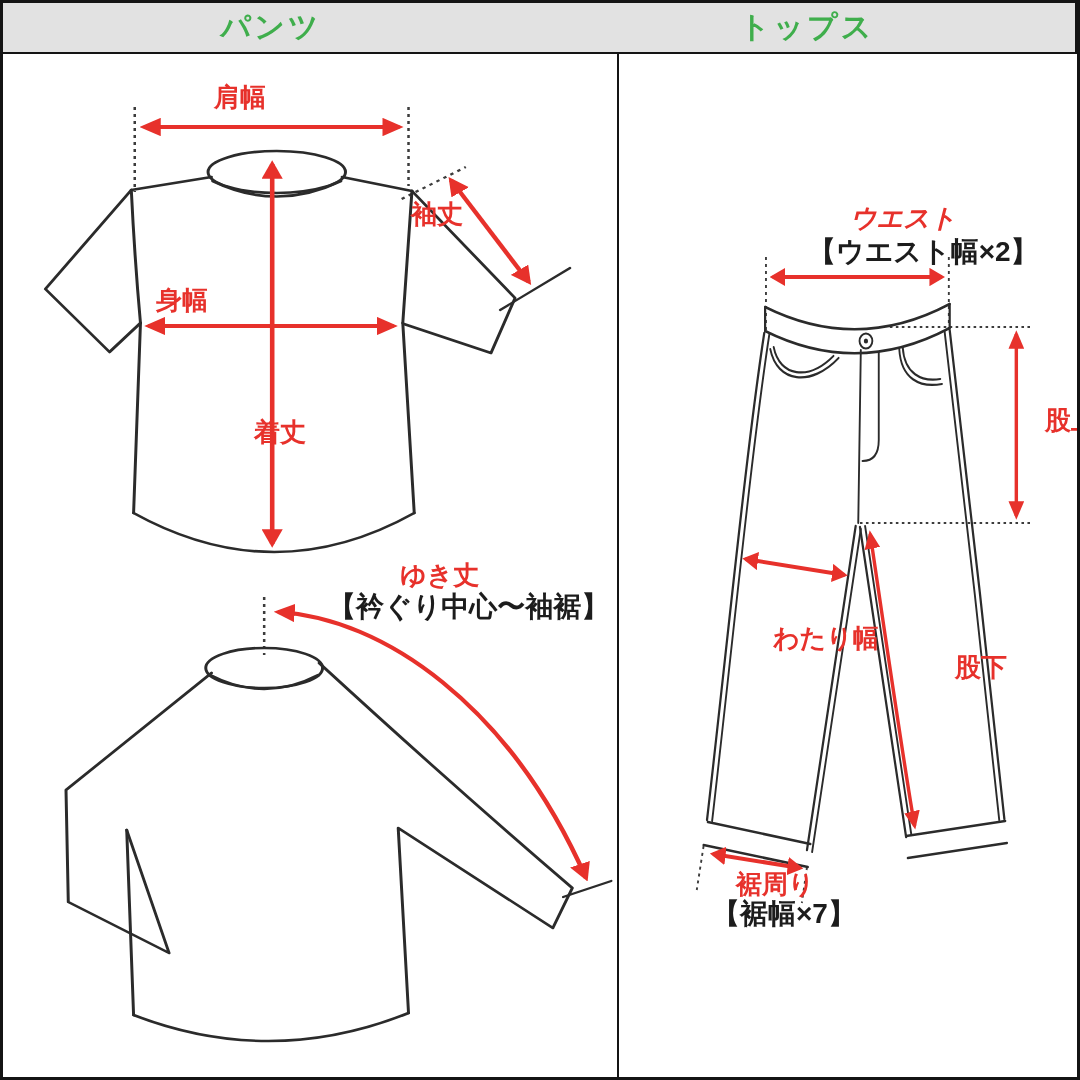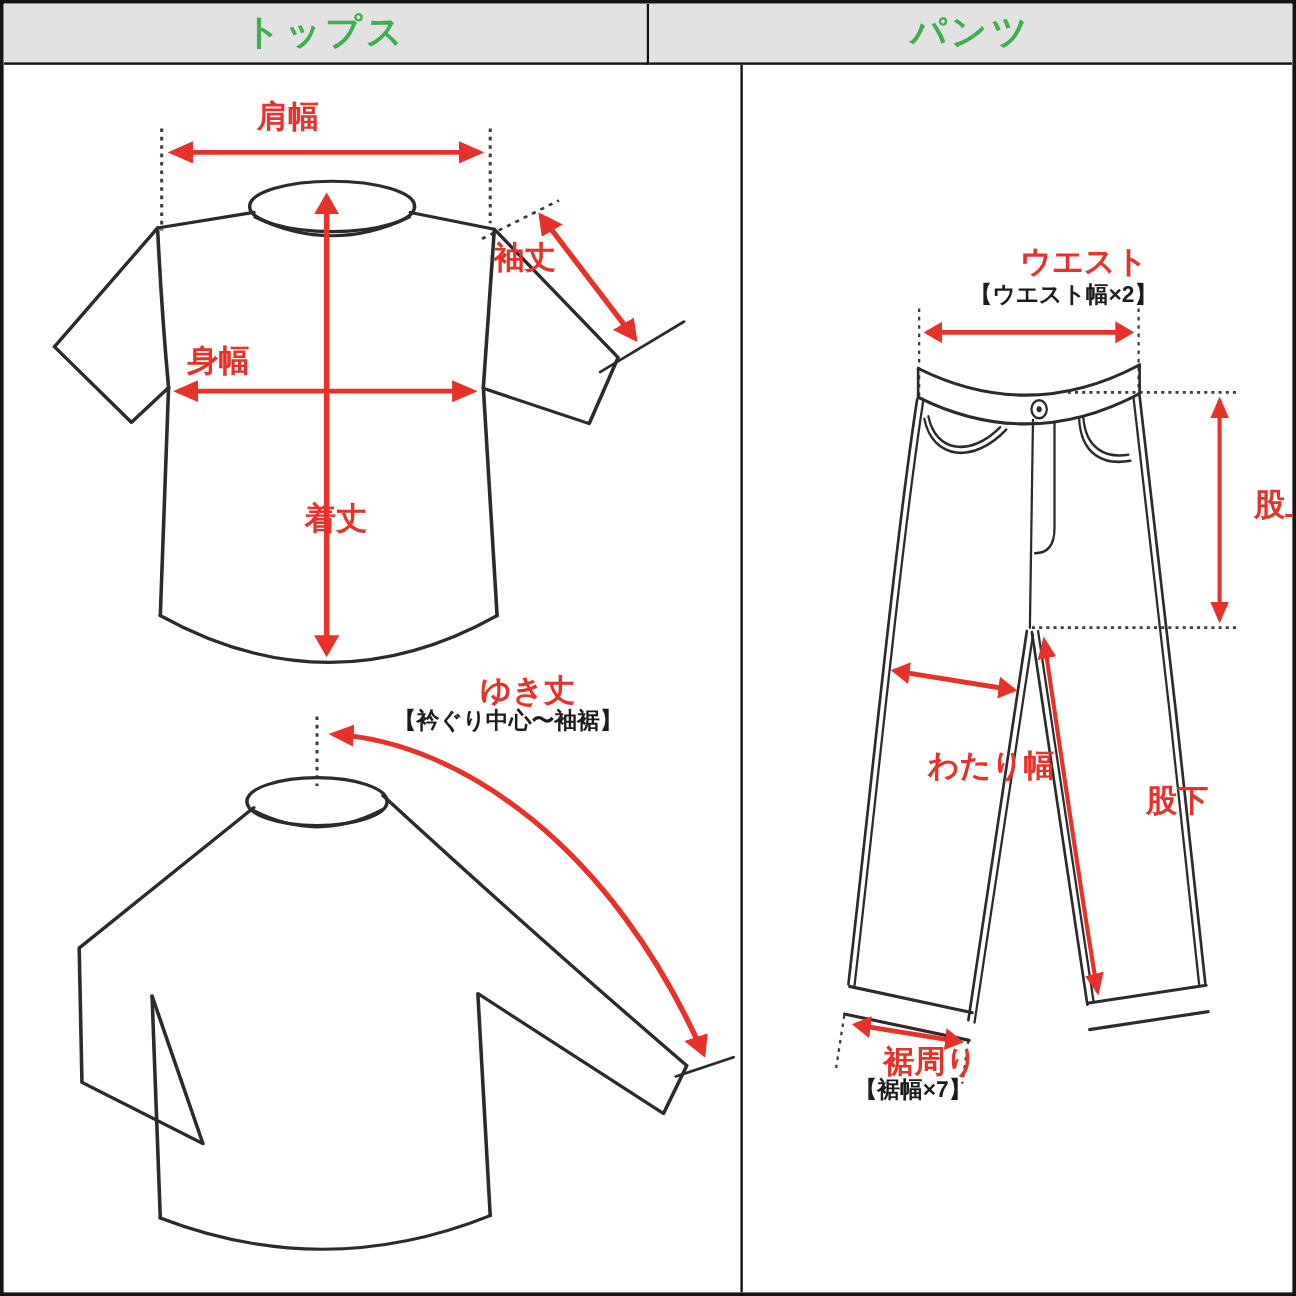--- a/index.html
+++ b/index.html
@@ -28,33 +28,33 @@
 
   .ol   { fill:none; stroke:#2b2b2b; stroke-width:2.6; stroke-linecap:round; stroke-linejoin:round; }
   .ol2  { fill:none; stroke:#2b2b2b; stroke-width:2.2; stroke-linecap:round; stroke-linejoin:round; }
   .dash { fill:none; stroke:#3c3c3c; stroke-width:2.2; stroke-dasharray:3 4; stroke-linecap:butt; }
   .red-arrow { fill:none; stroke:var(--red,#e7312b); stroke-width:4; stroke-linecap:butt; }
   .arrowhead { fill:var(--red,#e7312b); }
   .dot { fill:#2b2b2b; }
 
   .lbl { position:absolute; white-space:nowrap; font-weight:bold; line-height:1.05; }
   .lbl.red  { color:var(--red,#e7312b); font-size:26px; }
-  .lbl.note { color:#1c1c1c; font-size:19px; }
+  .lbl.note { color:#1c1c1c; font-size:28px; }
 </style>
 </head>
 <body>
 
 <div class="canvas">
 
   <div class="header-row">
+    <div class="header-cell right">
+      <span>パンツ</span>
+    </div>
     <div class="header-cell left">
       <span>トップス</span>
-    </div>
-    <div class="header-cell right">
-      <span>パンツ</span>
     </div>
   </div>
 
   <div class="content-row">
 
     <div class="panel left">
       <svg viewBox="3 54 536 1023" preserveAspectRatio="none">
         <defs>
           <marker id="arrL" viewBox="0 0 10 10" refX="8" refY="5" markerWidth="4.6" markerHeight="4.6" orient="auto-start-reverse">
             <path d="M0,0 L10,5 L0,10 Z" class="arrowhead"></path>
@@ -155,21 +155,21 @@
           <path class="ol" d="M879,858 L995,843"></path>
         </g>
 
         <path class="red-arrow" marker-start="url(#arrR)" marker-end="url(#arrR)" d="M721,277 L919,277"></path>
         <path class="red-arrow" marker-start="url(#arrR)" marker-end="url(#arrR)" d="M1006,334 L1006,516"></path>
         <path class="red-arrow" marker-start="url(#arrR)" marker-end="url(#arrR)" d="M689,559 L805,575"></path>
         <path class="red-arrow" marker-start="url(#arrR)" marker-end="url(#arrR)" d="M835,534 Q877,779 887,826"></path>
         <path class="red-arrow" marker-start="url(#arrR)" marker-end="url(#arrR)" d="M651,854 L753,868"></path>
       </svg>
 
-      <div class="lbl red" style="left:231px; top:151px;">ウエスト</div>
+      <div class="lbl red" style="left:231px; top:151px;font-style:italic;">ウエスト</div>
       <div class="lbl note" style="left:189px; top:183px;">【ウエスト幅×2】</div>
       <div class="lbl red" style="left:426px; top:353px;">股上</div>
       <div class="lbl red" style="left:154px; top:527px;margin-top:44px;">わたり幅</div>
       <div class="lbl red" style="left:336px; top:600px;text-align:center;">股下</div>
       <div class="lbl red" style="left:117px; top:817px;">裾周り</div>
       <div class="lbl note" style="left:93px;  top:845px;">【裾幅×7】</div>
     </div>
 
   </div>
 </div>

